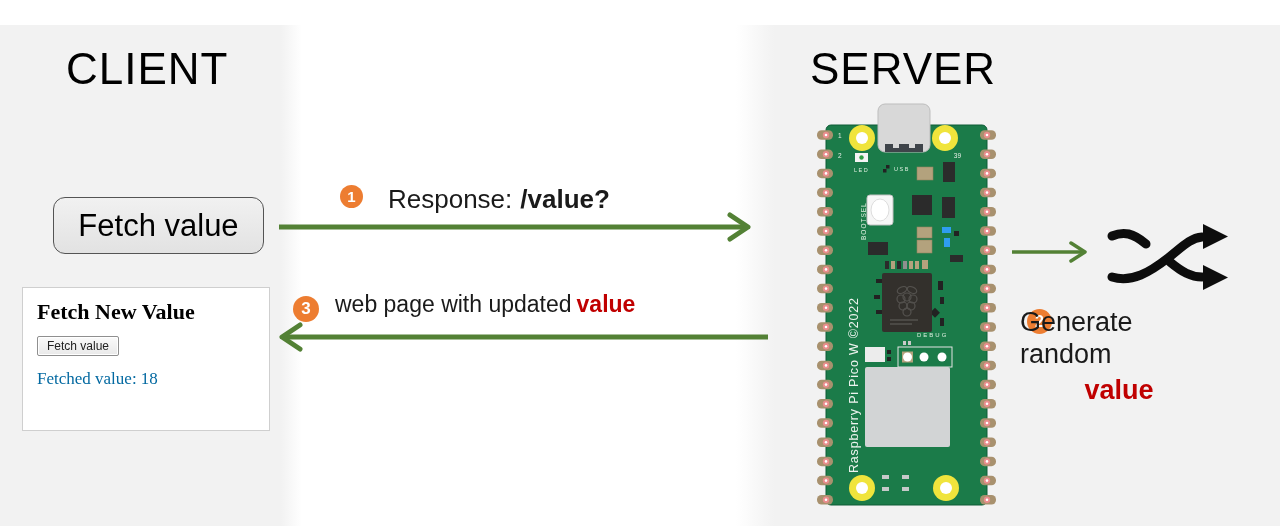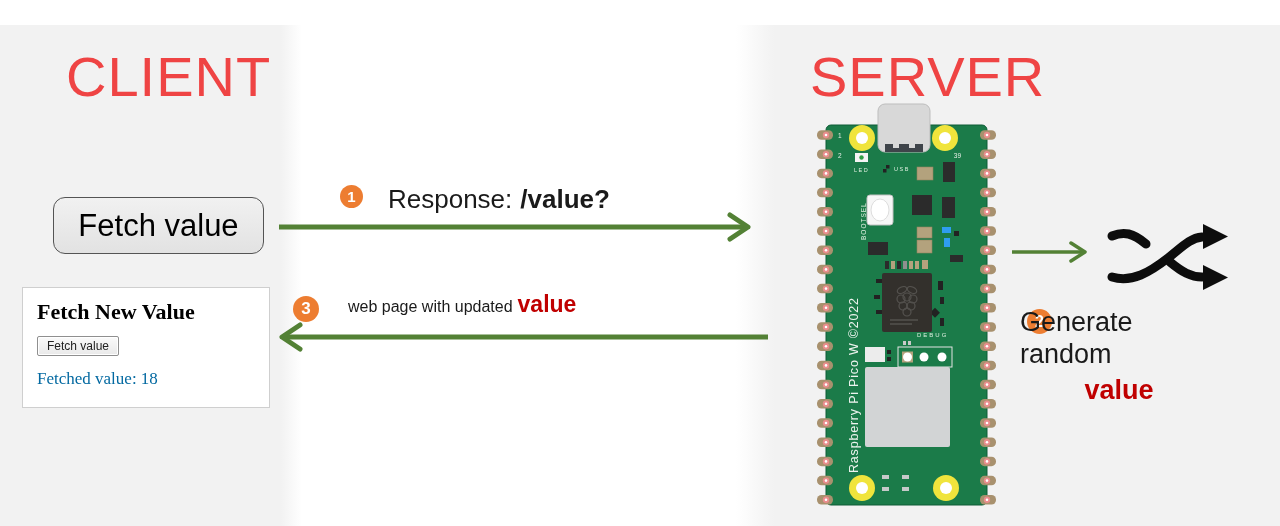--- a/index.html
+++ b/index.html
@@ -1,50 +1,50 @@
 <!DOCTYPE html>
 <html><head>
 <meta charset="utf-8">
 <style>
   html,body{margin:0;padding:0;background:#fff;}
   .stage{position:relative;width:1280px;height:526px;background:#ffffff;overflow:hidden;
          font-family:"Liberation Sans",sans-serif;color:#1a1a1a;}
   .panel{position:absolute;top:25px;bottom:0;}
   .panel-left{left:0;width:302px;background:linear-gradient(to right,#f2f2f2 93%,rgba(242,242,242,0));}
   .panel-right{left:736px;right:0;background:linear-gradient(to left,#f2f2f2 93%,rgba(242,242,242,0));}
-  .zone-title{position:absolute;font-size:56px;color:#ef4444;letter-spacing:1px;}
+  .zone-title{position:absolute;font-size:44px;color:#000000;letter-spacing:1px;}
   .title-client{left:66px;top:44px;}
   .title-server{left:810px;top:44px;}
 
   .fetch-btn{position:absolute;left:53px;top:197px;width:209px;height:55px;
     border:1.5px solid #545454;border-radius:12px;
     background:linear-gradient(#f1f1f1,#e2e2e2);
     font-size:31px;color:#000;display:flex;align-items:center;justify-content:center;
     font-family:"Liberation Sans",sans-serif;cursor:pointer;}
 
-  .mockup{position:absolute;left:22px;top:287px;width:248px;height:121px;background:#fff;
+  .mockup{position:absolute;left:22px;top:287px;width:248px;height:144px;background:#fff;
     border:1px solid #cfcfcf;box-sizing:border-box;padding:9px 14px;}
   .mockup-heading{font-family:"Liberation Serif",serif;font-weight:bold;font-size:22px;
     margin:2px 0 11px 0;color:#000;}
   .mockup-btn{font-family:"Liberation Sans",sans-serif;font-size:12px;color:#222;
     padding:2px 9px;background:linear-gradient(#fafafa,#e9e9e9);border:1px solid #8f8f8f;
     box-shadow:inset 0 0 0 1px #ffffff;border-radius:2px;cursor:pointer;}
   .mockup-result{font-family:"Liberation Serif",serif;font-size:17px;margin-top:13px;color:#0369a1;}
 
   .badge{position:absolute;background:#ED7D31;color:#fff;border-radius:50%;
     display:flex;align-items:center;justify-content:center;font-weight:bold;}
   .badge-1{left:340px;top:185px;width:23px;height:23px;font-size:15px;}
   .badge-3{left:293px;top:296px;width:26px;height:26px;font-size:17px;}
   .badge-2{left:1027px;top:309px;width:25px;height:25px;font-size:16px;}
 
   .req-text{position:absolute;left:388px;top:184px;font-size:26px;}
   .req-text .endpoint{font-weight:bold;margin-left:8px;text-align:right;}
   .resp-text{position:absolute;left:327px;top:291px;display:flex;align-items:baseline;white-space:nowrap;}
   .resp-big{font-size:30px;}
-  .resp-small{font-size:16px;margin-left:21px;}
+  .resp-small{font-size:23px;margin-left:8px;}
   .resp-val{font-size:23px;font-weight:bold;color:#C00000;margin-left:5px;}
 
   .gen-block{position:absolute;left:1020px;top:306px;width:198px;font-size:27px;line-height:1.2;}
   .gen-line2{text-align:center;font-weight:bold;color:#C00000;margin-top:3px;}
 
   .abs{position:absolute;}
   svg{display:block;}
 </style>
 </head>
 <body>

